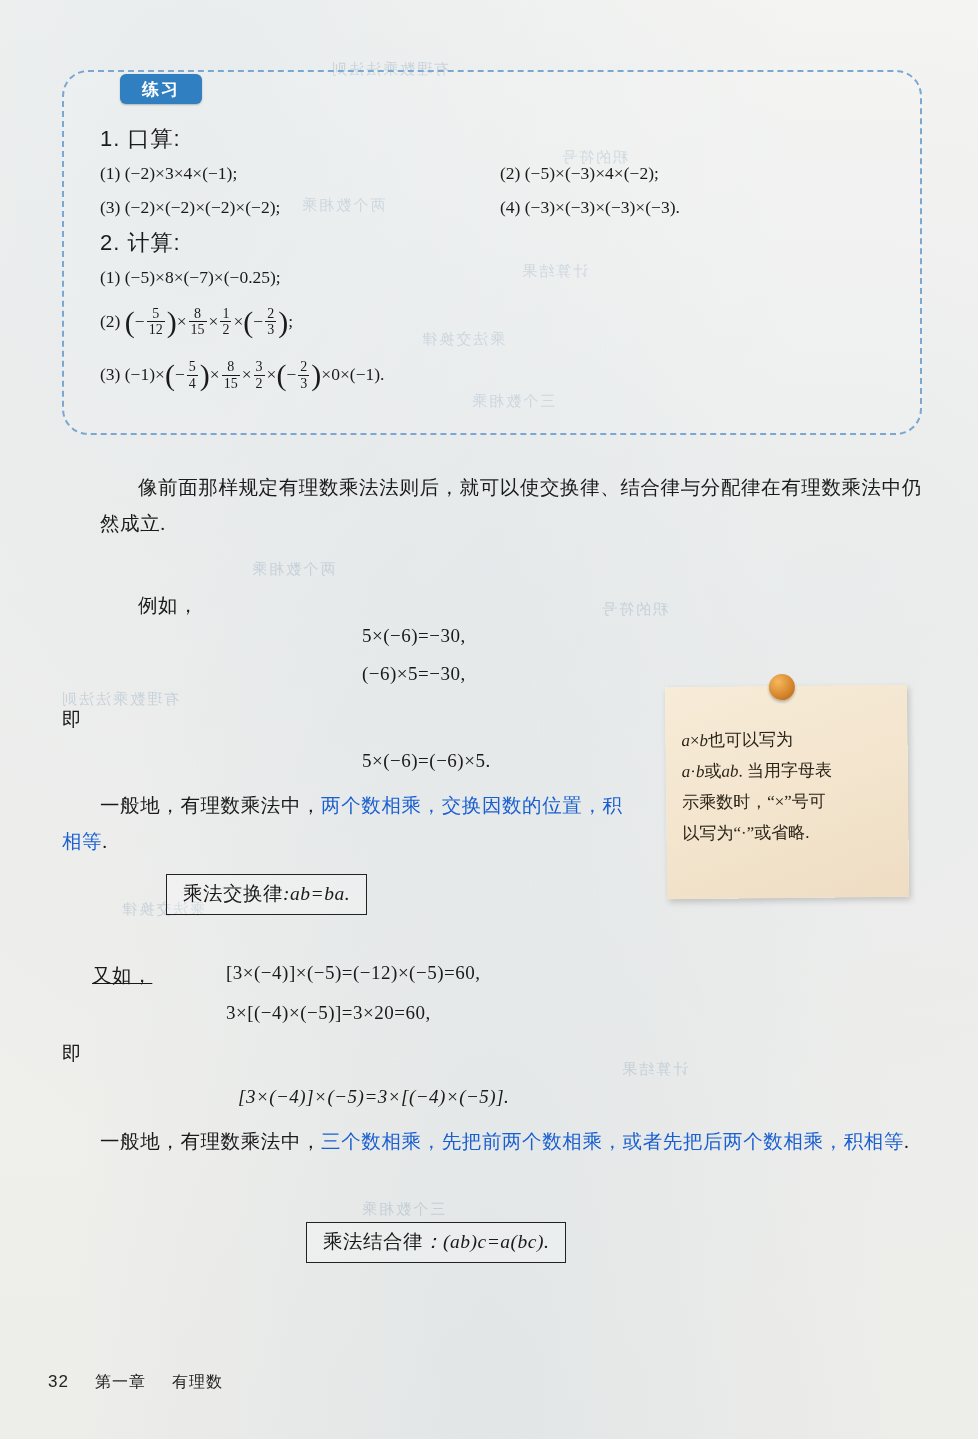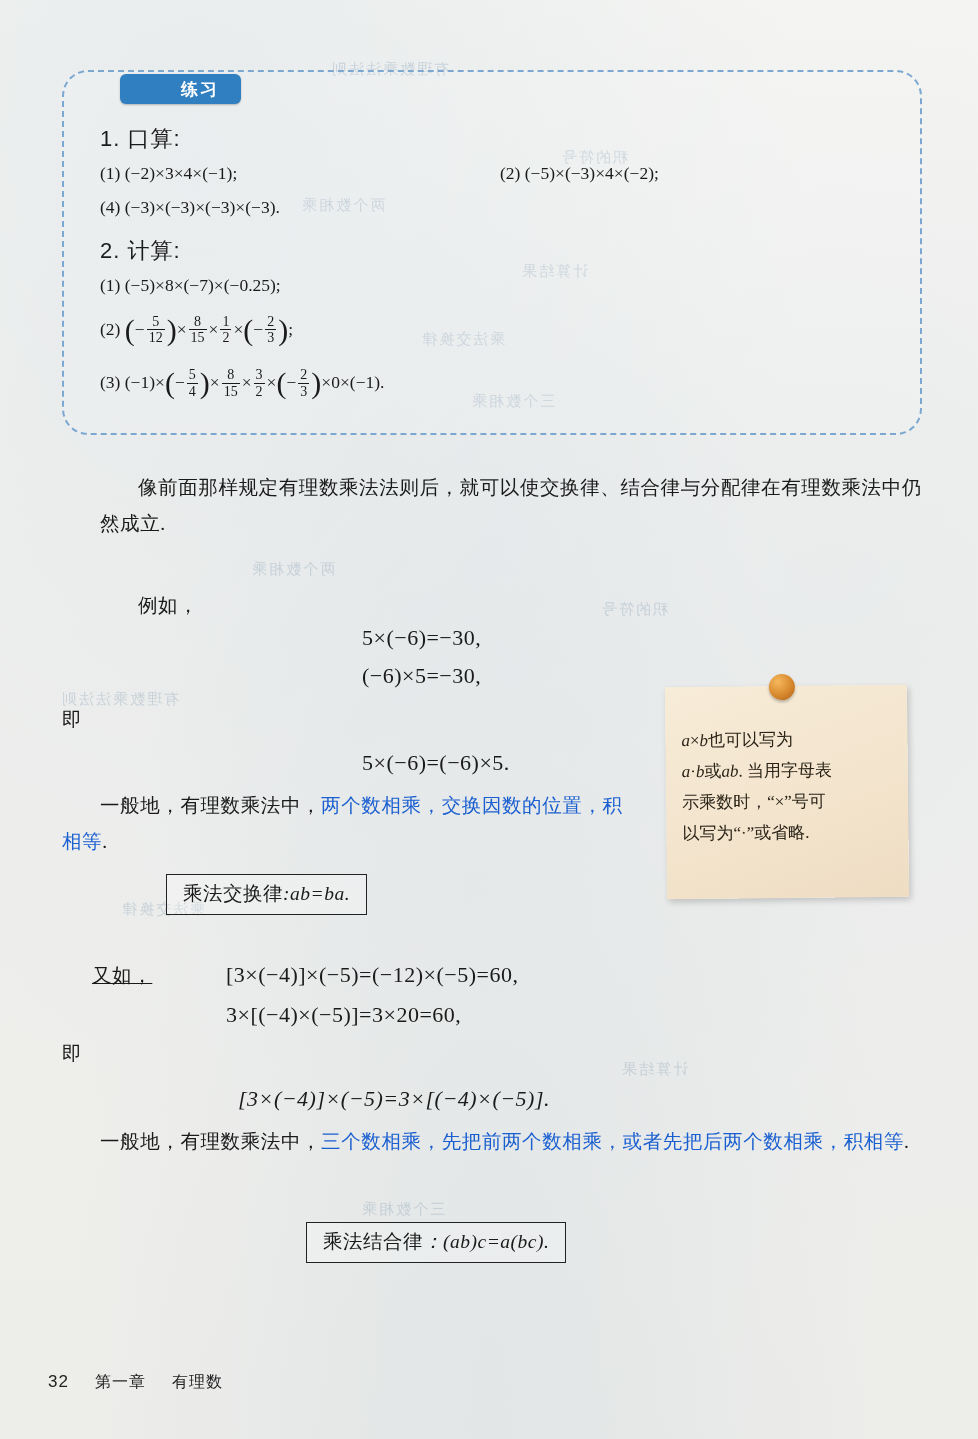--- a/index.html
+++ b/index.html
@@ -58,21 +58,20 @@
     border-radius: 6px;
     color: #ffffff;
     font-family: "Liberation Sans", sans-serif;
     font-size: 17px;
     font-weight: bold;
     letter-spacing: 2px;
     display: flex;
     align-items: center;
     justify-content: center;
     box-shadow: 0 1px 2px rgba(0,0,0,0.25);
-    padding-left: 39px;
   }
   .ex-content {
     position: absolute;
     left: 100px;
     top: 122px;
     width: 800px;
     font-size: 17.5px;
     line-height: 34px;
   }
   .ex-item-head {
@@ -116,21 +115,21 @@
     position: absolute;
     margin: 0;
     font-size: 19.5px;
     line-height: 36px;
     letter-spacing: 0.6px;
   }
   .indent { text-indent: 38px; }
   .blue { color: #1a5fd0; }
   .eq-center {
     position: absolute;
-    font-size: 22px;
+    font-size: 19px;
     letter-spacing: 0.5px;
   }
   .law-box {
     position: absolute;
     border: 1.6px solid #222;
     padding: 5px 16px 7px 16px;
     font-size: 19.5px;
     letter-spacing: 0.5px;
     background: rgba(255,255,255,0.25);
   }
@@ -207,24 +206,25 @@
 <div class="ex-content">
 
   <div class="ex-item-head">1. 口算:</div>
 
   <div class="two-col">
     <div class="c1 math">(1) (−2)×3×4×(−1);</div>
     <div class="c2 math">(2) (−5)×(−3)×4×(−2);</div>
   </div>
 
   <div class="two-col">
+    <div class="c1 math">(3) (−2)×(−2)×(−2)×(−2);</div>
     <div class="c2 math">(4) (−3)×(−3)×(−3)×(−3).</div>
   </div>
 
-  <div class="ex-item-head" style="margin-top:10px;">2. 计算:</div>
+  <div class="ex-item-head" style="margin-top:2px;">2. 计算:</div>
 
   <div class="math">(1) (−5)×8×(−7)×(−0.25);</div>
 
   <div class="math" style="margin-top:10px;">
     <span>(2)</span>
     <span class="paren-big">(</span><span>−</span><span class="frac"><span class="num">5</span><span class="den">12</span></span><span class="paren-big">)</span>×<span class="frac"><span class="num">8</span><span class="den">15</span></span>×<span class="frac"><span class="num">1</span><span class="den">2</span></span>×<span class="paren-big">(</span>−<span class="frac"><span class="num">2</span><span class="den">3</span></span><span class="paren-big">)</span><span>;</span>
   </div>
 
   <div class="math" style="margin-top:18px;">
     <span>(3)</span>

